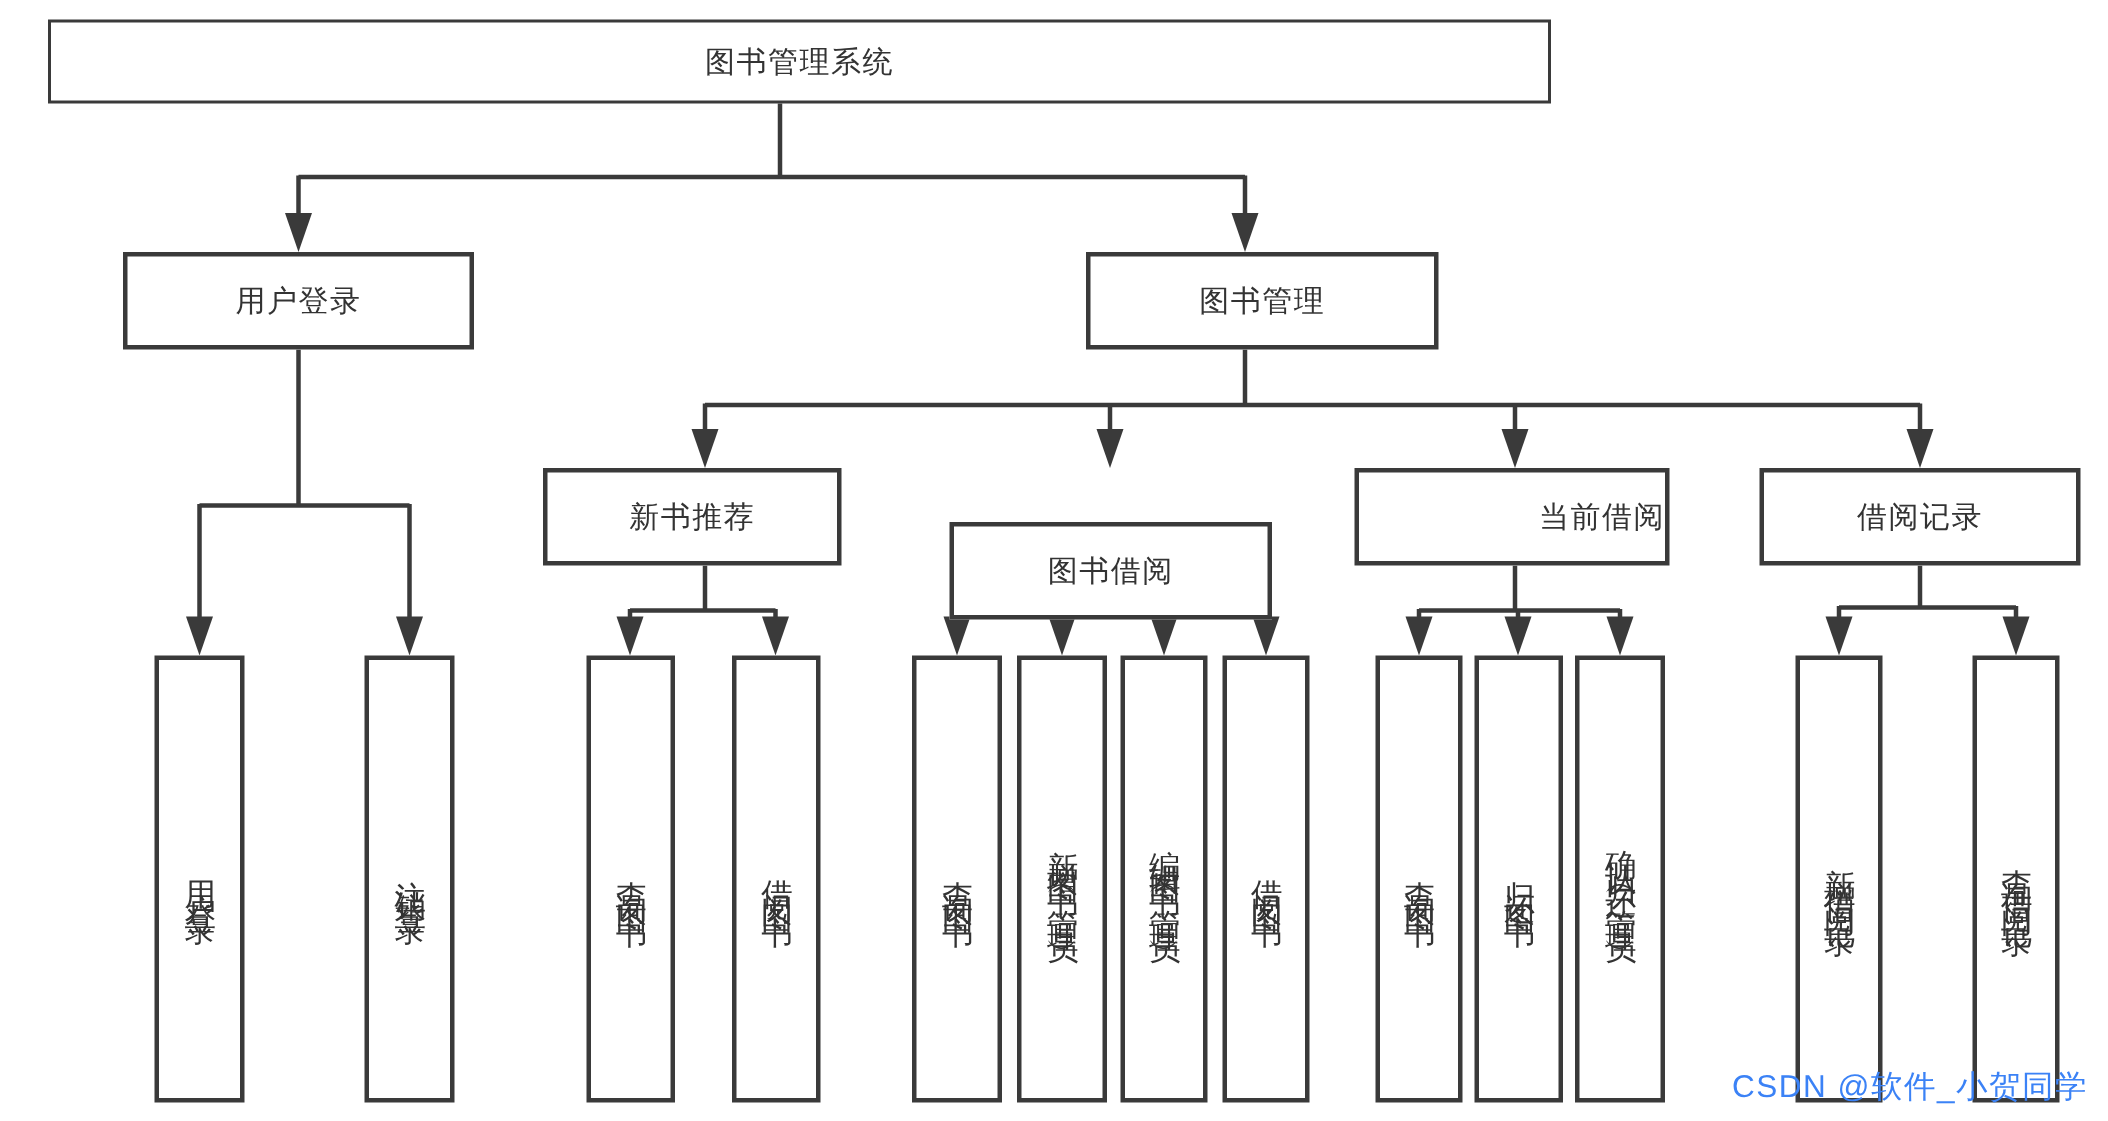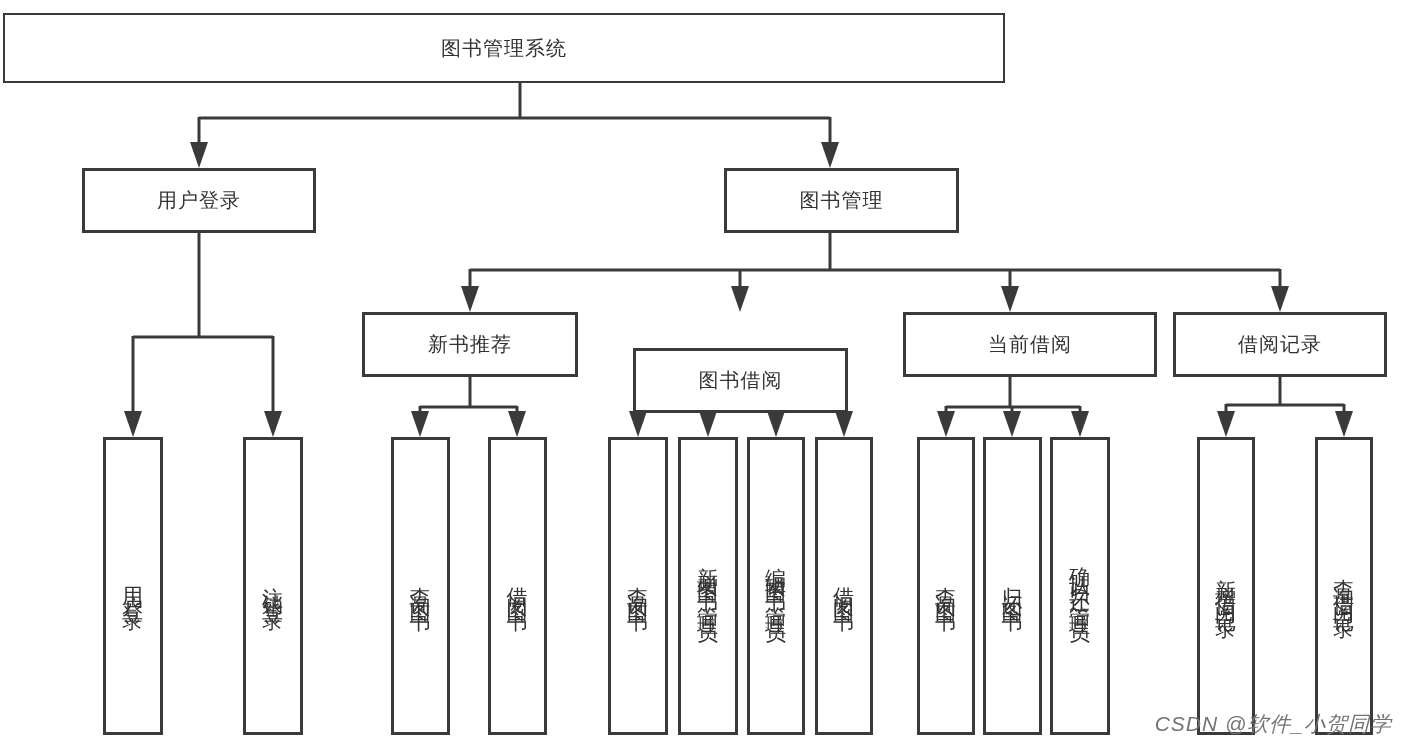--- a/index.html
+++ b/index.html
@@ -30,22 +30,22 @@
     border: 3px solid #3a3a3a;
     display: flex;
     align-items: center;
     justify-content: center;
     color: #333333;
     font-size: 20px;
     letter-spacing: 1px;
   }
   .node.root {
     border-width: 2px;
-    left: 3px; top: 13px;
-    width: 1002px; height: 70px; justify-content: center;
+    left: 32px; top: 13px;
+    width: 1002px; height: 56px; justify-content: center;
   }
   .node.branch {
     height: 65px;
   }
   .leaf {
     position: absolute;
     box-sizing: border-box;
     background: #ffffff;
     border: 3px solid #3a3a3a;
     top: 437px;
@@ -61,25 +61,24 @@
     font-size: 21px;
     letter-spacing: 8px;
     line-height: 1;
     white-space: nowrap;
   }
   .watermark {
     position: absolute;
     right: 13px;
     top: 710px;
     font-size: 21px;
-    color: #737373;
+    color: #3b82f6;
     letter-spacing: 1px;
     z-index: 5;
     pointer-events: none;
-    font-style: italic;
   }
 </style>
 </head>
 <body>
 
 <div class="canvas">
 
   <svg class="connector-layer" width="1405" height="747" viewBox="0 0 1405 747" xmlns="http://www.w3.org/2000/svg">
     <g stroke="#3a3a3a" stroke-width="3" fill="none">
 
@@ -150,27 +149,27 @@
     <span>图书管理系统</span>
   </div>
 
   <div class="node branch" style="left:82px; top:168px; width:234px;">
     <span>用户登录</span>
   </div>
   <div class="node branch" style="left:724px; top:168px; width:235px;">
     <span>图书管理</span>
   </div>
 
-  <div class="node branch" style="left:362px; top:312px; width:216px;">
+  <div class="node branch" style="left:362px; top:312px; width:199px;">
     <span>新书推荐</span>
   </div>
   <div class="node branch" style="left:633px; top:312px; width:215px;margin-top:36px;">
     <span>图书借阅</span>
   </div>
-  <div class="node branch" style="left:903px; top:312px; width:254px;">
+  <div class="node branch" style="left:903px; top:312px; width:210px;justify-content:flex-end;">
     <span>当前借阅</span>
   </div>
   <div class="node branch" style="left:1173px; top:312px; width:214px;">
     <span>借阅记录</span>
   </div>
 
   <div class="leaf" style="left:103px; width:60px;">
     <span>用户登录</span>
   </div>
   <div class="leaf" style="left:243px; width:60px;">

